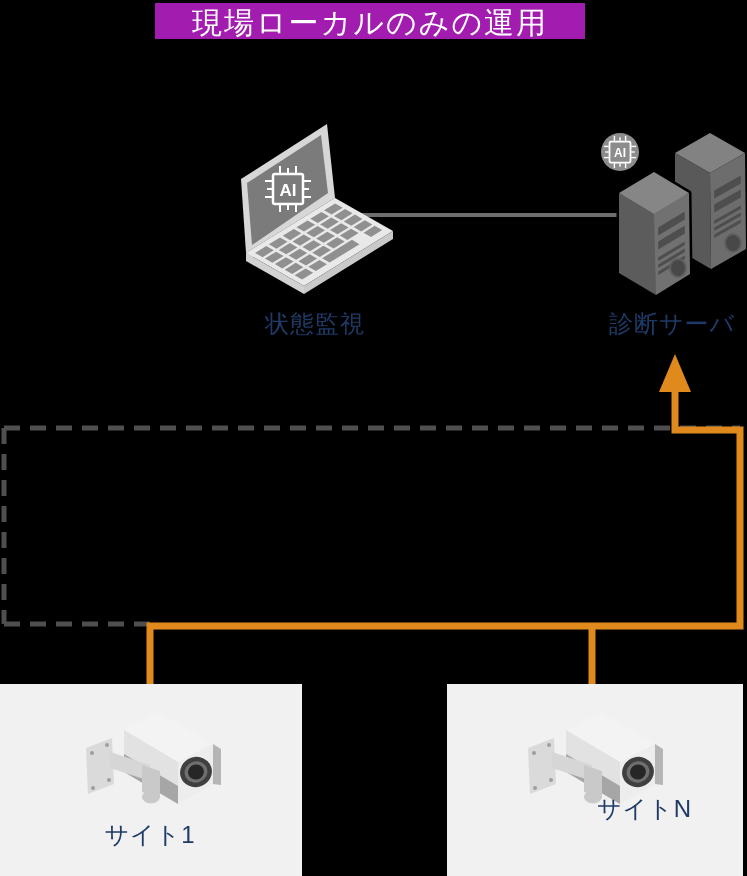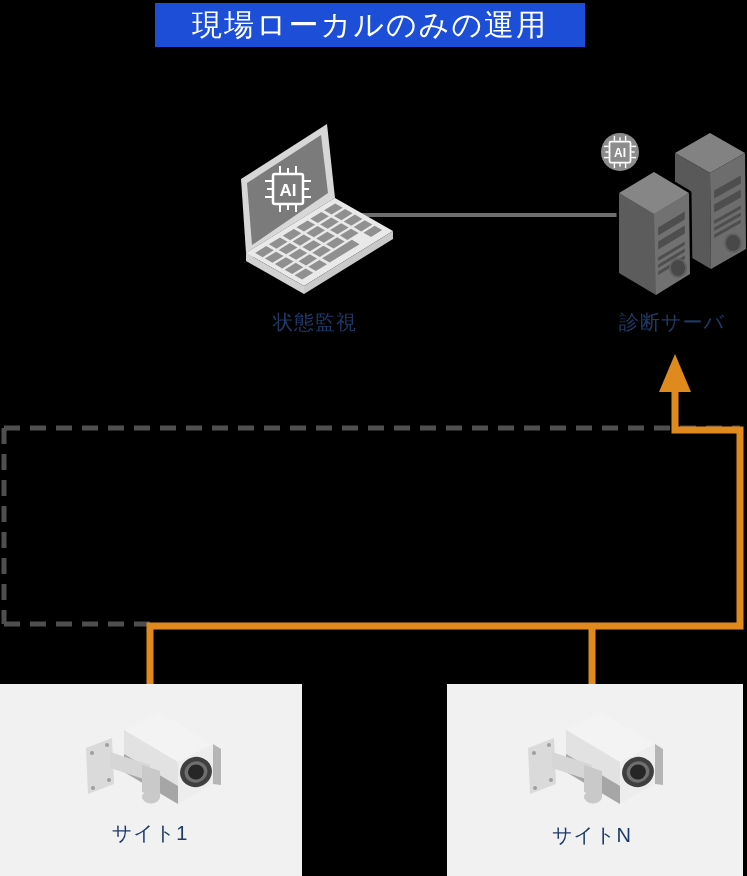--- a/index.html
+++ b/index.html
@@ -1,36 +1,36 @@
 <!DOCTYPE html>
 <html><head>
 <meta charset="utf-8">
 <style>
   html,body{margin:0;padding:0;background:#000;}
   #canvas{
     position:relative;width:747px;height:876px;background:#000;overflow:hidden;
     font-family:"Liberation Sans",sans-serif;
   }
   .banner{
-    position:absolute;left:155px;top:3px;width:430px;height:44px;
-    background:#1d4ed8;color:#fff;display:flex;align-items:center;justify-content:center;
+    position:absolute;left:155px;top:3px;width:430px;height:36px;
+    background:#a21caf;color:#fff;display:flex;justify-content:center;
     font-size:30px;letter-spacing:2px;white-space:nowrap;
   }
   .site-box{position:absolute;top:684px;height:192px;background:#f1f1f1;}
   #site-box-1{left:0;width:302px;}
   #site-box-n{left:447px;width:296px;}
   .diagram-label{
-    position:absolute;color:#1f3a67;font-size:20px;letter-spacing:1px;
+    position:absolute;color:#1f3a67;font-size:24px;letter-spacing:1px;
     text-align:center;white-space:nowrap;line-height:1;
   }
   #label-monitoring{left:165px;top:312px;width:300px;}
   #label-diagnosis{left:572px;top:312px;width:200px;}
   #label-network{left:220px;top:513px;width:300px;}
   #label-site1{left:50px;top:823px;width:200px;}
-  #label-siten{left:492px;top:825px;width:200px;}
+  #label-siten{left:492px;top:797px;width:200px;text-align:right;}
   svg.scene{position:absolute;left:0;top:0;z-index:2;}
   .site-box{z-index:1;}
   .banner,.diagram-label{z-index:3;}
 </style>
 </head>
 <body>
 
 <div id="canvas">
 
   <div class="banner">

